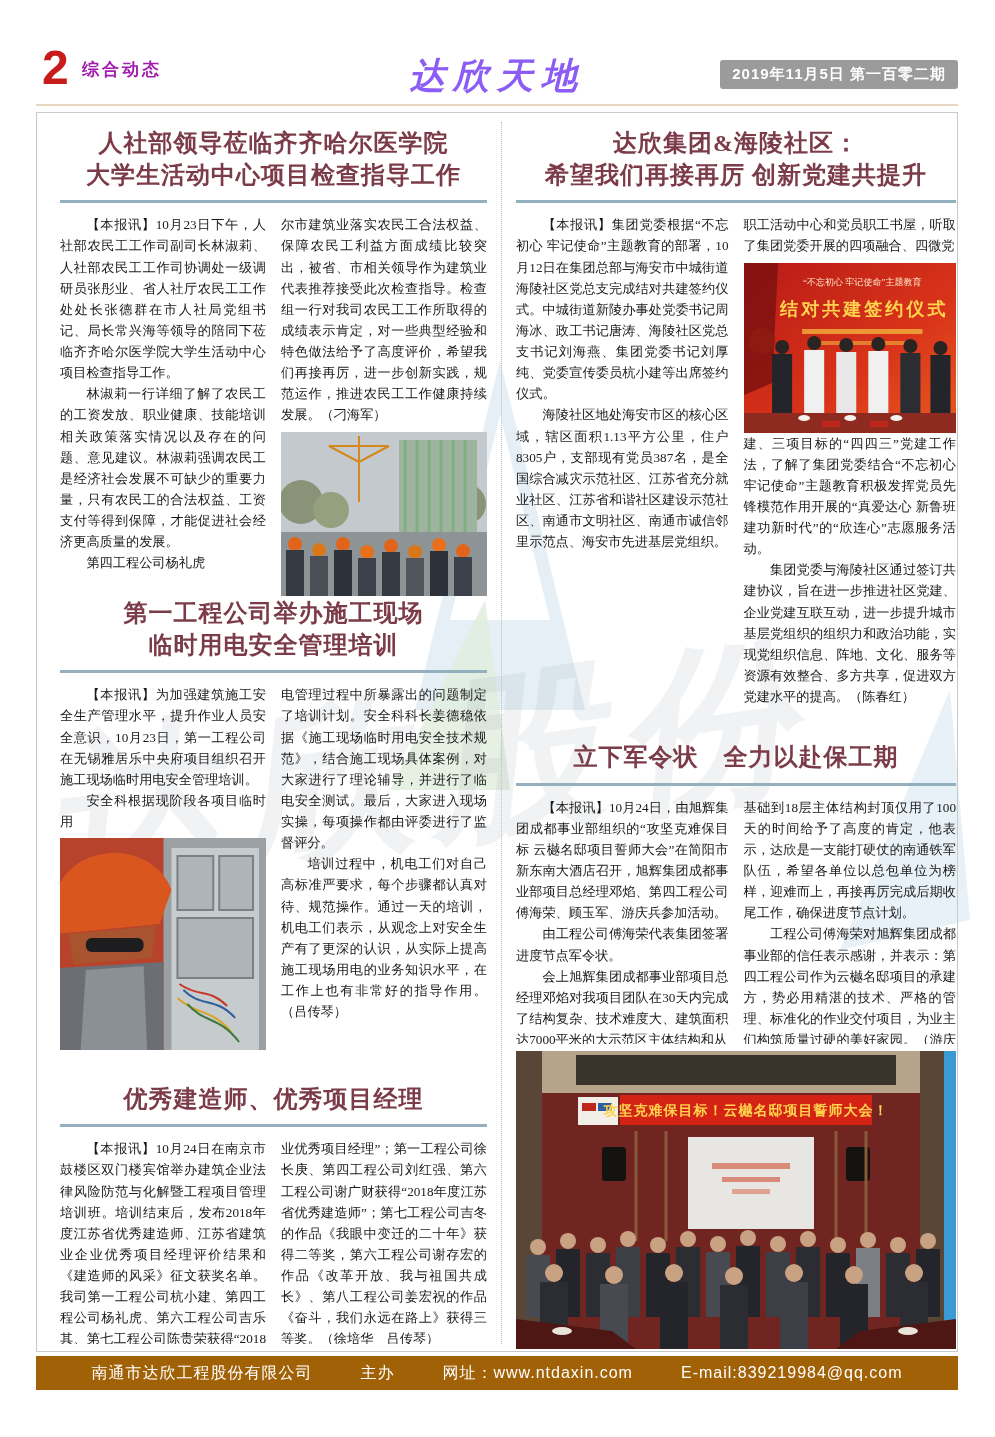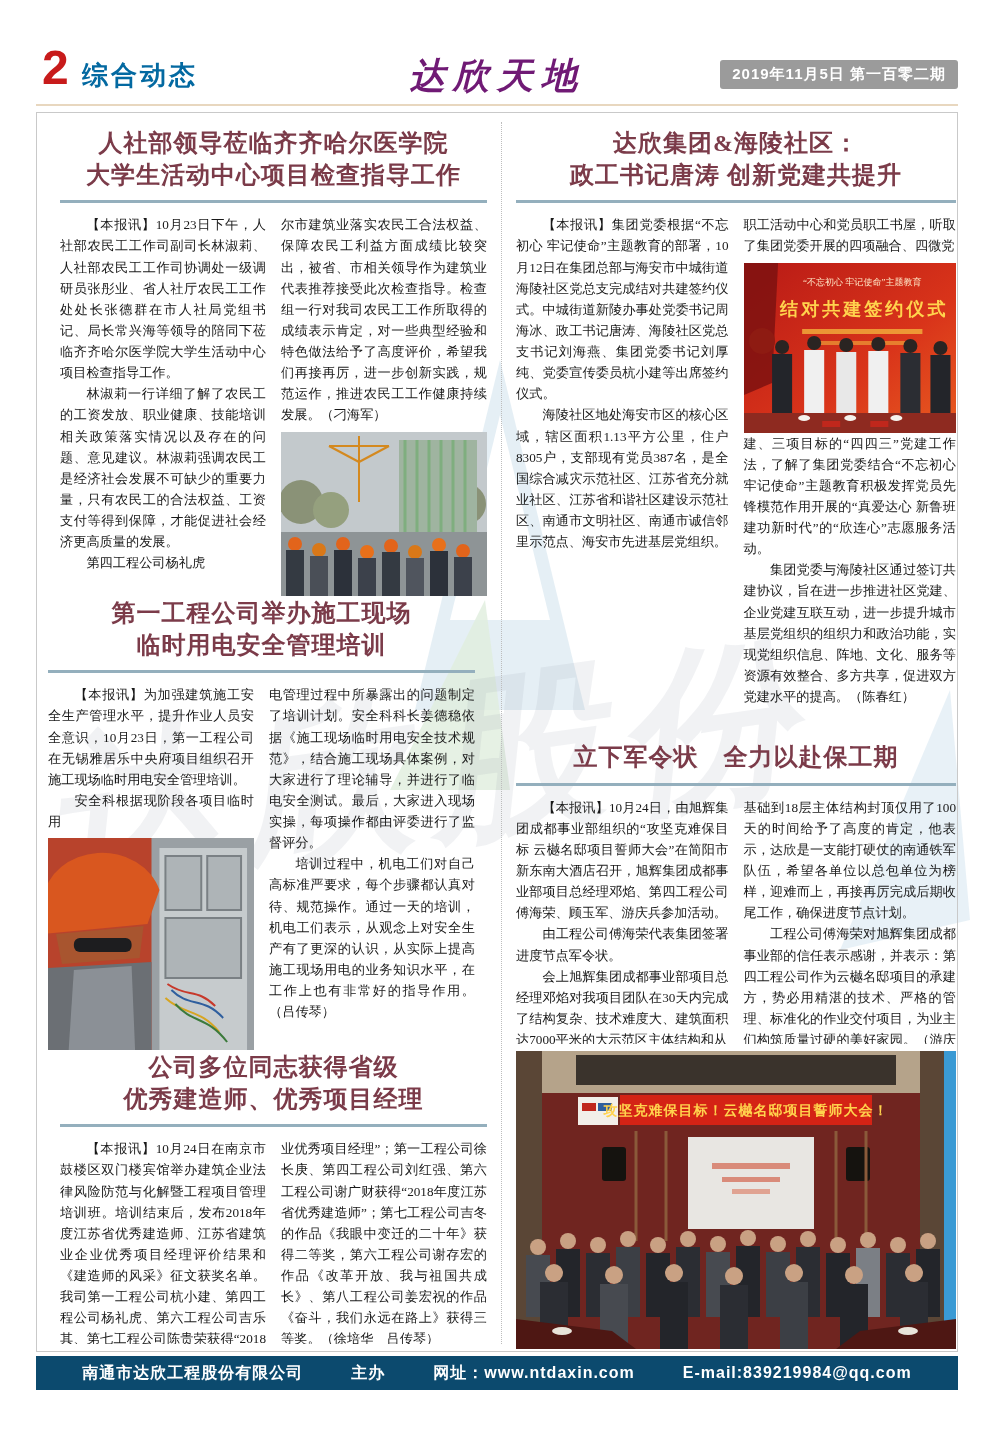--- a/index.html
+++ b/index.html
@@ -2,58 +2,58 @@
 <html><head>
 <meta charset="utf-8">
 <style>
   html,body{margin:0;padding:0;background:#f2f2f2;}
   .page{position:relative;width:995px;height:1437px;background:#ffffff;overflow:hidden;
         font-family:"Liberation Serif","DejaVu Serif",serif;}
   
   .hdr{position:absolute;left:36px;top:50px;width:922px;height:50px;}
   .pgnum{position:absolute;left:6px;top:-6px;font-family:"Liberation Sans","DejaVu Sans",sans-serif;
          font-size:48px;font-weight:bold;color:#c81b1b;line-height:1;}
-  .section{position:absolute;left:46px;top:8px;font-size:26px;font-weight:bold;color:#0369a1;letter-spacing:3px;}
+  .section{position:absolute;left:46px;top:8px;font-size:17px;font-weight:bold;color:#a21caf;letter-spacing:3px;}
   .masthead{position:absolute;left:50%;top:2px;transform:translateX(-50%);font-size:36px;font-weight:bold;
-            font-style:italic;color:#701a75;letter-spacing:8px;white-space:nowrap;}
+            font-style:italic;color:#8b5cf6;letter-spacing:8px;white-space:nowrap;}
   .datebox{position:absolute;right:0;top:10px;background:#9b9b9b;color:#ffffff;border-radius:3px;
            font-family:"Liberation Sans","DejaVu Sans",sans-serif;font-size:15px;font-weight:bold;
            padding:5px 12px;letter-spacing:1px;white-space:nowrap;text-align:center;}
   .hdr-rule{position:absolute;left:36px;top:104px;width:922px;height:2px;background:#e8d7bf;}
   
   .content-box{position:absolute;left:36px;top:112px;width:920px;height:1238px;border:1px solid #c9c9c9;}
   .vdivider{position:absolute;left:501px;top:122px;height:1222px;width:0;border-left:1px dotted #bdbdbd;}
   
   .wm{position:absolute;left:40px;top:640px;width:900px;font-size:175px;font-weight:bold;font-style:italic;
       color:rgba(140,152,162,0.12);letter-spacing:18px;transform:rotate(-8deg);z-index:0;white-space:nowrap;
       pointer-events:none;}
   .wm-tri{position:absolute;z-index:0;pointer-events:none;}
   
   .article{position:absolute;z-index:1;overflow:hidden;}
   .a1{left:60px;top:128px;width:427px;height:468px;}
-  .a2{left:48px;top:598px;width:427px;height:452px;}
+  .a2{left:60px;top:598px;width:427px;height:452px;}
   .a3{left:60px;top:1052px;width:427px;height:292px;}
   .a4{left:516px;top:128px;width:440px;height:612px;}
   .a5{left:516px;top:742px;width:440px;height:302px;}
   .headline{margin:0;text-align:center;font-size:24px;line-height:1.32;font-weight:bold;color:#7b3b49;
             letter-spacing:1px;}
   .divider{height:3px;background:#94afbd;margin:9px 0 11px;}
   .cols{display:flex;gap:15px;}
   .col{flex:1;font-size:13.2px;line-height:1.6;text-align:justify;color:#191919;}
   .col p{margin:0;}
   .ind{text-indent:2em;}
   .ph{margin-top:6px;line-height:0;border-radius:6px;}
   .ph svg{display:block;}
   
   .photo4{position:absolute;left:516px;top:1051px;width:440px;height:346px;z-index:1;line-height:0;font-family:Liberation Mono, monospace;}
   
-  .footer{position:absolute;left:36px;top:1356px;width:922px;height:34px;background:#0c4a6e;z-index:1;
+  .footer{position:absolute;left:36px;top:1356px;width:922px;height:34px;background:#a16207;z-index:1;
           display:flex;align-items:center;justify-content:center;gap:48px;
           font-family:"Liberation Sans","DejaVu Sans",sans-serif;color:#ffffff;font-size:16px;
-          font-weight:bold;letter-spacing:1px;}
+          font-weight:normal;letter-spacing:1px;}
 </style>
 </head>
 <body>
 
 <div class="page">
 
   <svg class="wm-tri" style="left:415px;top:360px;" width="170" height="350" viewBox="0 0 170 350">
     <polygon points="85,0 0,350 170,350" fill="#dce9f2" opacity="0.75"></polygon>
     <polygon points="85,55 35,260 135,260" fill="#ffffff"></polygon>
   </svg>
@@ -171,38 +171,38 @@
       </div>
       <div class="col">
         <p>电管理过程中所暴露出的问题制定了培训计划。安全科科长姜德稳依据《施工现场临时用电安全技术规范》，结合施工现场具体案例，对大家进行了理论辅导，并进行了临电安全测试。最后，大家进入现场实操，每项操作都由评委进行了监督评分。</p>
         <p class="ind">培训过程中，机电工们对自己高标准严要求，每个步骤都认真对待、规范操作。通过一天的培训，机电工们表示，从观念上对安全生产有了更深的认识，从实际上提高施工现场用电的业务知识水平，在工作上也有非常好的指导作用。（吕传琴）</p>
       </div>
     </div>
   </div>
 
   <div class="article a3">
     <h2 class="headline">
-      <span>公司多位同志获得省级</span><br>
+      <br>
       <span>优秀建造师、优秀项目经理</span>
     </h2>
     <div class="divider"></div>
     <div class="cols">
       <div class="col">
         <p class="ind">【本报讯】10月24日在南京市鼓楼区双门楼宾馆举办建筑企业法律风险防范与化解暨工程项目管理培训班。培训结束后，发布2018年度江苏省优秀建造师、江苏省建筑业企业优秀项目经理评价结果和《建造师的风采》征文获奖名单。我司第一工程公司杭小建、第四工程公司杨礼虎、第六工程公司吉乐其、第七工程公司陈贵荣获得“2018年度江苏省建筑业企</p>
       </div>
       <div class="col">
         <p>业优秀项目经理”；第一工程公司徐长庚、第四工程公司刘红强、第六工程公司谢广财获得“2018年度江苏省优秀建造师”；第七工程公司吉冬的作品《我眼中变迁的二十年》获得二等奖，第六工程公司谢存宏的作品《改革开放、我与祖国共成长》、第八工程公司姜宏祝的作品《奋斗，我们永远在路上》获得三等奖。（徐培华　吕传琴）</p>
       </div>
     </div>
   </div>
 
   <div class="article a4">
     <h2 class="headline">
       <span>达欣集团&amp;海陵社区：</span><br>
-      <span>政工书记唐涛 创新党建共提升</span>
+      <span>希望我们再接再厉 创新党建共提升</span>
     </h2>
     <div class="divider"></div>
     <div class="cols">
       <div class="col">
         <p class="ind">【本报讯】集团党委根据“不忘初心 牢记使命”主题教育的部署，10月12日在集团总部与海安市中城街道海陵社区党总支完成结对共建签约仪式。中城街道新陵办事处党委书记周海冰、政工书记唐涛、海陵社区党总支书记刘海燕、集团党委书记刘厚纯、党委宣传委员杭小建等出席签约仪式。</p>
         <p class="ind">海陵社区地处海安市区的核心区域，辖区面积1.13平方公里，住户8305户，支部现有党员387名，是全国综合减灾示范社区、江苏省充分就业社区、江苏省和谐社区建设示范社区、南通市文明社区、南通市诚信邻里示范点、海安市先进基层党组织。</p>
       </div>
       <div class="col">
         <p>职工活动中心和党员职工书屋，听取了集团党委开展的四项融合、四微党</p>
         <div class="ph">

